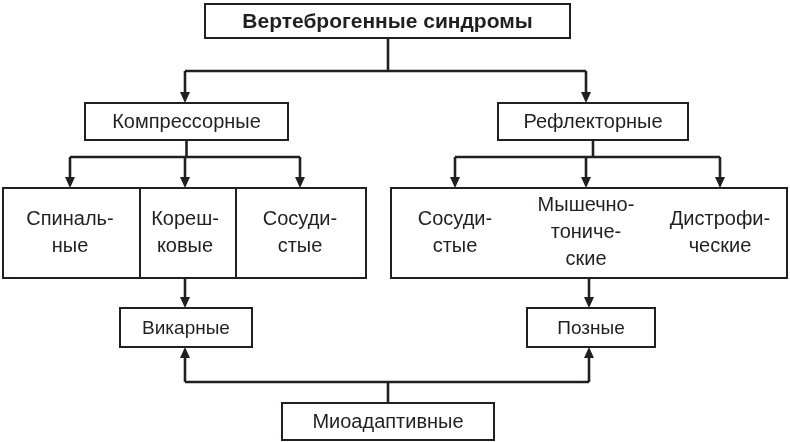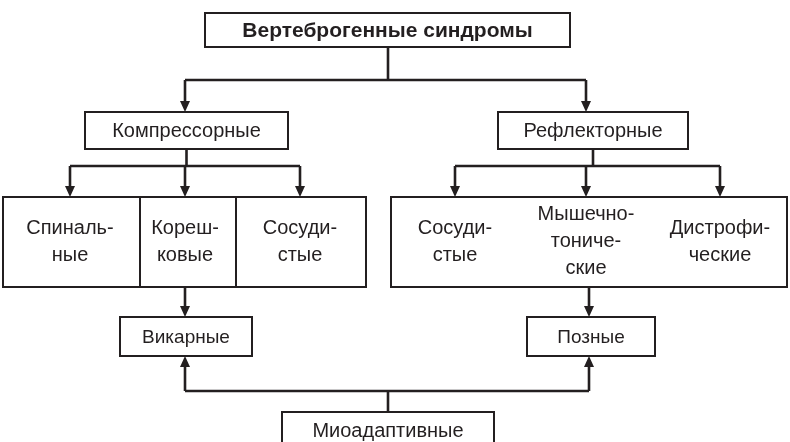--- a/index.html
+++ b/index.html
@@ -1,21 +1,21 @@
 <!DOCTYPE html>
 <html><head>
 <meta charset="utf-8">
 <style>
   html,body{margin:0;padding:0;background:#ffffff;}
   body{
     width:790px;height:442px;overflow:hidden;
     font-family:"Liberation Sans","DejaVu Sans",sans-serif;
     color:#1a1a1a;
   }
-  #diagram-root{position:relative;width:790px;height:342px;margin-top:9px;}
+  #diagram-root{position:relative;width:790px;height:342px;}
   svg.diagram-canvas{position:absolute;top:0;left:0;width:790px;height:442px;}
   .node-box{fill:#ffffff;stroke:#231f20;stroke-width:2;}
   .divider-line{stroke:#231f20;stroke-width:2;}
   .connector{stroke:#231f20;stroke-width:2.6;fill:none;stroke-linecap:butt;}
   .arrow-head{fill:#231f20;}
   .node-label{
     font-family:"Liberation Sans","DejaVu Sans",sans-serif;
     fill:#231f20;
     text-anchor:middle;
     dominant-baseline:middle;

